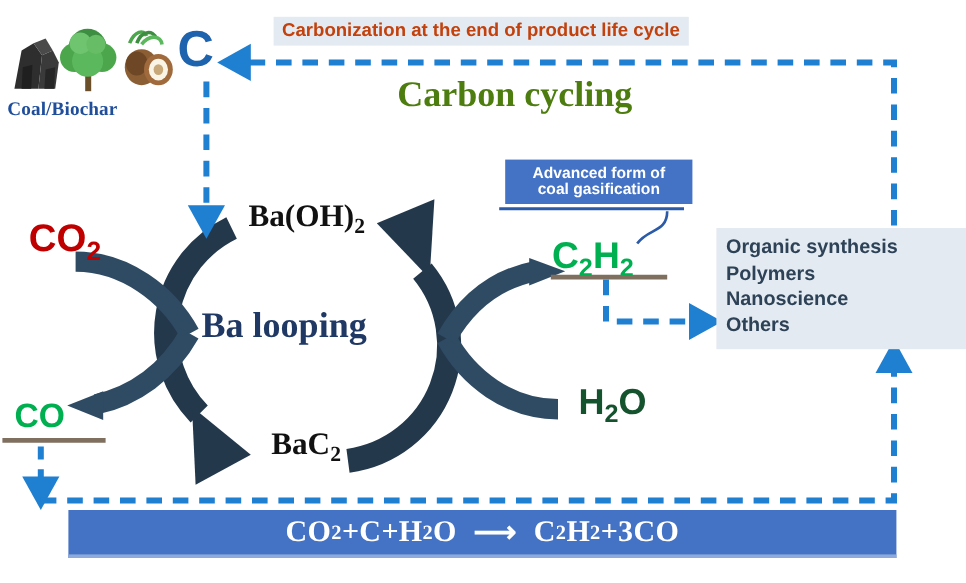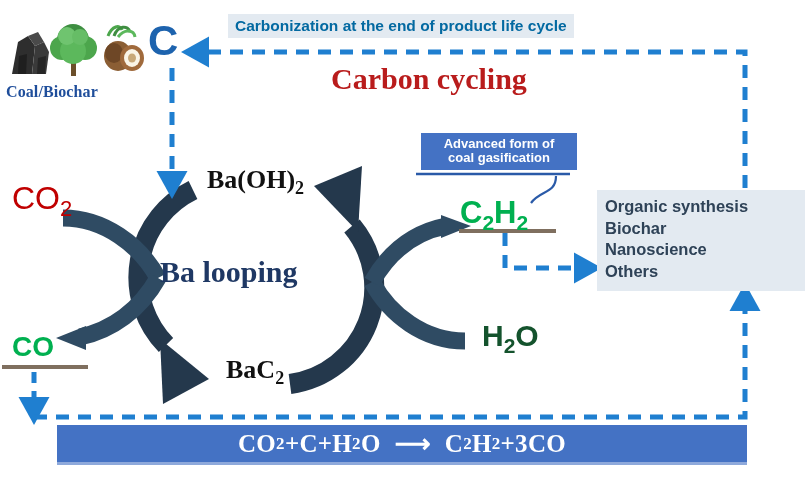--- a/index.html
+++ b/index.html
@@ -21,31 +21,31 @@
     left:148px;top:20px;
     font-family:"Liberation Sans",sans-serif;
     font-weight:bold;font-size:42px;line-height:42px;
     color:#1D63AE;
   }
   .carbonization-chip{
     left:228px;top:14px;
     background:#E3EAF1;
     padding:2px 7px 3px 7px;
     font-weight:bold;font-size:15.5px;line-height:19px;
-    color:#0369a1;white-space:nowrap;
+    color:#c2410c;white-space:nowrap;
   }
   .carbon-cycling{
     left:331px;top:63px;
     font-family:"Liberation Serif",serif;
     font-weight:bold;font-size:30px;line-height:32px;
-    color:#b91c1c;white-space:nowrap;
+    color:#4d7c0f;white-space:nowrap;
   }
   .co2-label{
-    left:12px;top:181px;
-    font-weight:normal;font-size:32px;line-height:34px;
+    left:24px;top:181px;
+    font-weight:bold;font-size:32px;line-height:34px;
     color:#C00000;
   }
   .co2-label sub{font-size:22px;}
   .co-label{
     left:12px;top:332px;
     font-weight:bold;font-size:28px;line-height:30px;
     color:#00B050;
   }
   .h2o-label{
     left:482px;top:320px;
@@ -61,21 +61,21 @@
   }
   .baoh2 sub{font-size:18px;}
   .bac2{
     left:226px;top:356px;
     font-family:"Liberation Serif",serif;
     font-weight:bold;font-size:26px;line-height:28px;
     color:#111111;white-space:nowrap;
   }
   .bac2 sub{font-size:18px;}
   .ba-looping{
-    left:160px;top:256px;
+    left:168px;top:256px;
     font-family:"Liberation Serif",serif;
     font-weight:bold;font-size:30px;line-height:32px;
     color:#1F3864;white-space:nowrap;
   }
   .gasif-box{
     left:421px;top:133px;width:148px;
     background:#4472C4;
     padding:4px 4px 5px 4px;
     text-align:center;
     font-weight:bold;font-size:13px;line-height:14px;
@@ -223,21 +223,21 @@
 
   <div class="abs gasif-box">
     <div>Advanced form of</div>
     <div>coal gasification</div>
   </div>
 
   <div class="abs c2h2"><span>C</span><sub>2</sub><span>H</span><sub>2</sub></div>
 
   <div class="abs products-box">
     <div>Organic synthesis</div>
-    <div>Biochar</div>
+    <div>Polymers</div>
     <div>Nanoscience</div>
     <div>Others</div>
   </div>
 
   <div class="abs eq-bar">
     <span>CO</span>
       <sub>2</sub>
       <span> + </span>
       <span>C</span>
       <span> + </span>

